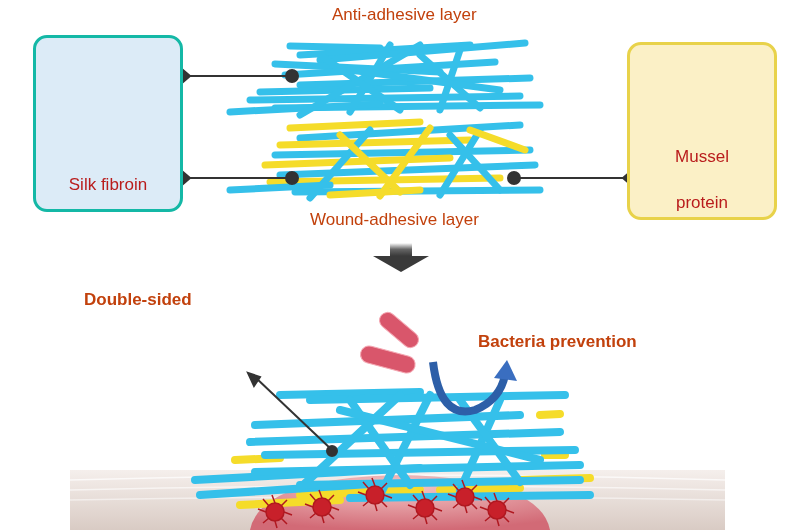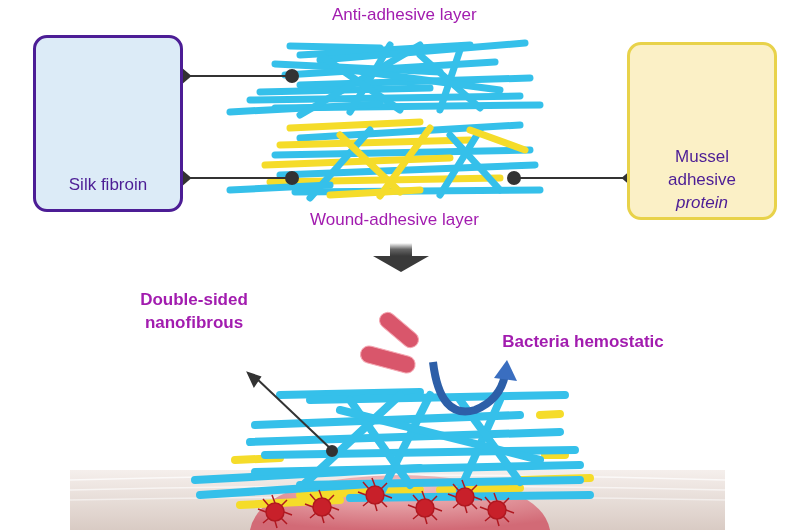--- a/index.html
+++ b/index.html
@@ -1,23 +1,23 @@
 <!DOCTYPE html>
 <html><head>
 <meta charset="utf-8">
 <style>
   html,body{margin:0;padding:0;background:#ffffff;}
   body{width:800px;height:530px;position:relative;overflow:hidden;font-family:"Liberation Sans",sans-serif;}
-  .lbl{position:absolute;color:#a21caf;font-family:"Liberation Sans",sans-serif;white-space:nowrap;}
+  .lbl{position:absolute;color:#c2410c;font-family:"Liberation Sans",sans-serif;white-space:nowrap;}
   .lbl-plain{font-size:17px;}
-  .lbl-bold{font-size:17px;font-weight:bold;text-align:center;line-height:23px;}
+  .lbl-bold{font-size:17px;font-weight:bold;line-height:23px;}
   .box{position:absolute;border-radius:14px;box-sizing:border-box;}
-  .box-silk{left:33px;top:35px;width:150px;height:177px;border:3px solid #4c1d95;background:#dcebf7;}
+  .box-silk{left:33px;top:35px;width:150px;height:177px;border:3px solid #14b8a6;background:#dcebf7;}
   .box-mussel{left:627px;top:42px;width:150px;height:178px;border:3px solid #e8d24a;background:#fbf0c6;}
-  .box-text{position:absolute;left:0;right:0;text-align:center;font-size:17px;color:#4c1d95;line-height:23px;}
+  .box-text{position:absolute;left:0;right:0;text-align:center;font-size:17px;color:#b91c1c;line-height:23px;}
   svg{position:absolute;left:0;top:0;}
 </style>
 </head>
 <body>
 
 <svg width="800" height="530" viewBox="0 0 800 530">
   <defs>
     <linearGradient id="dArrow" x1="0" y1="0" x2="0" y2="1">
       <stop offset="0" stop-color="#ffffff"></stop>
       <stop offset="0.45" stop-color="#666"></stop>
@@ -195,27 +195,25 @@
     <circle cx="332" cy="451" r="5"></circle>
     <polygon points="248,373 260,377 254,386"></polygon>
   </g>
 </svg>
 
 <div class="box box-silk">
   <div class="box-text" style="top:135px;">Silk fibroin</div>
 </div>
 <div class="box box-mussel">
   <div class="box-text" style="top:100px;">Mussel</div>
-  <div class="box-text" style="top:123px;">adhesive</div>
-  <div class="box-text" style="top:146px;font-style:italic;">protein</div>
+  <div class="box-text" style="top:146px;">protein</div>
 </div>
 
 <div class="lbl lbl-plain" style="left:332px;top:5px;">Anti-adhesive layer</div>
 <div class="lbl lbl-plain" style="left:310px;top:210px;">Wound-adhesive layer</div>
 
 <div class="lbl lbl-bold" style="left:84px;top:288px;width:220px;">
   <div>Double-sided</div>
-  <div>nanofibrous</div>
 </div>
 
 <div class="lbl lbl-bold" style="left:478px;top:330px;width:210px;">
-  <div>Bacteria hemostatic</div>
+  <div>Bacteria prevention</div>
 </div>
 
 </body></html>

